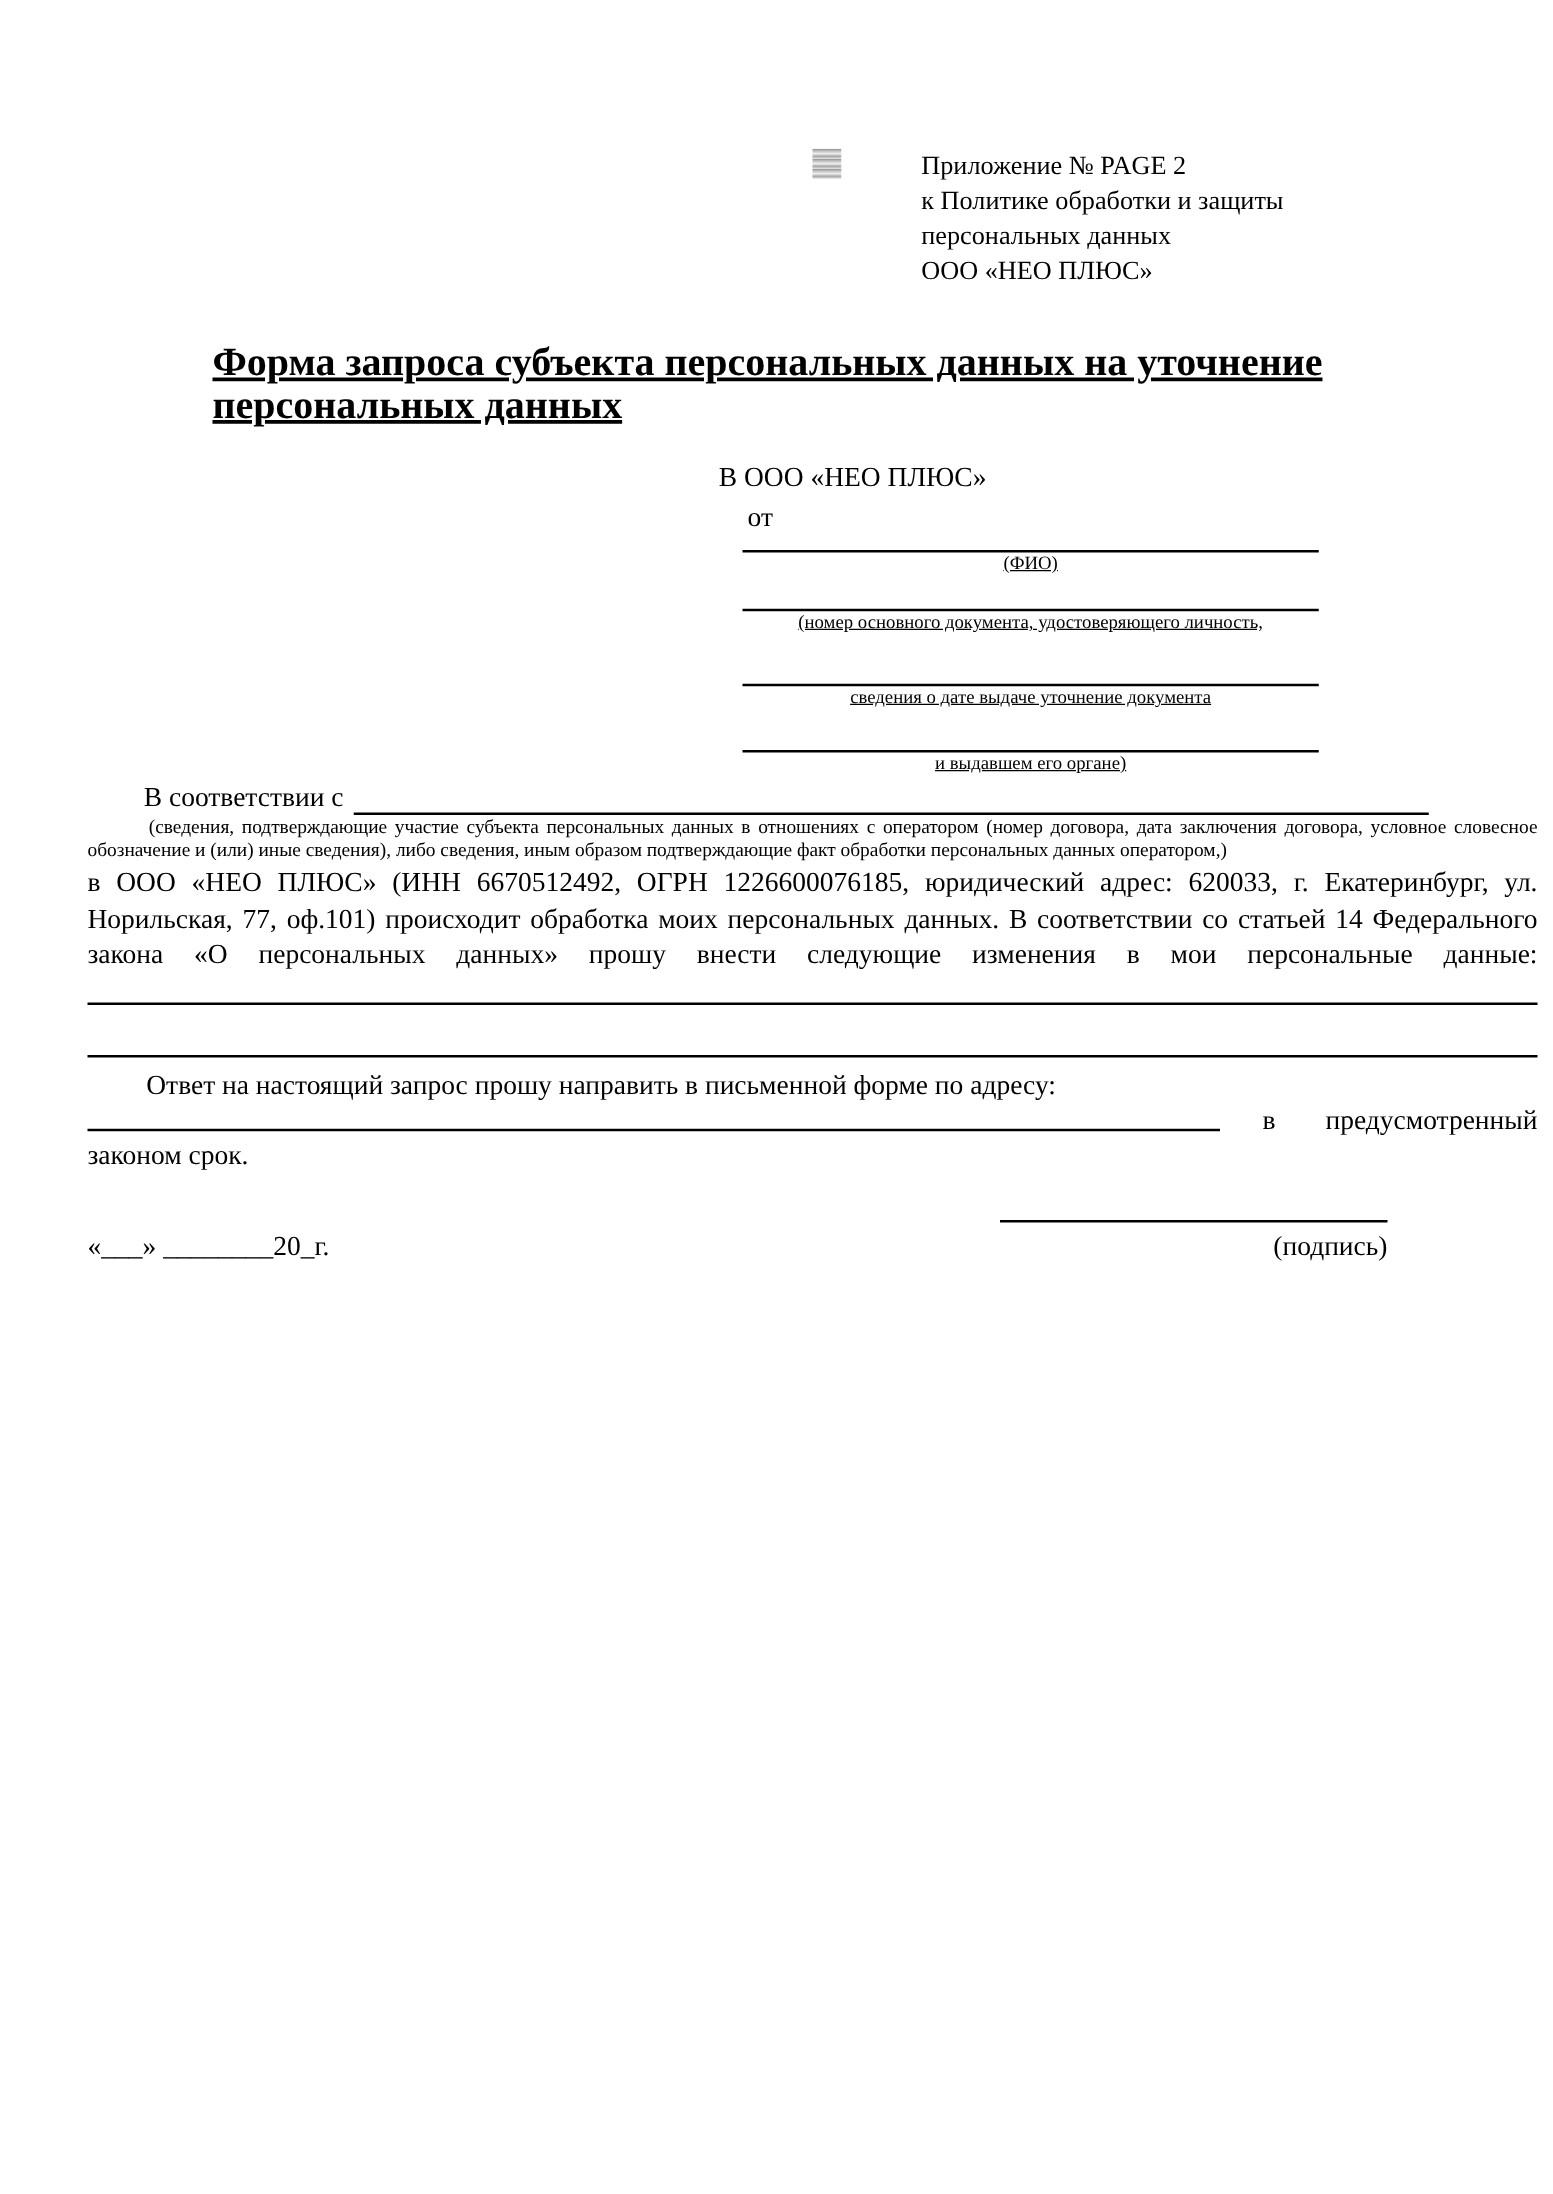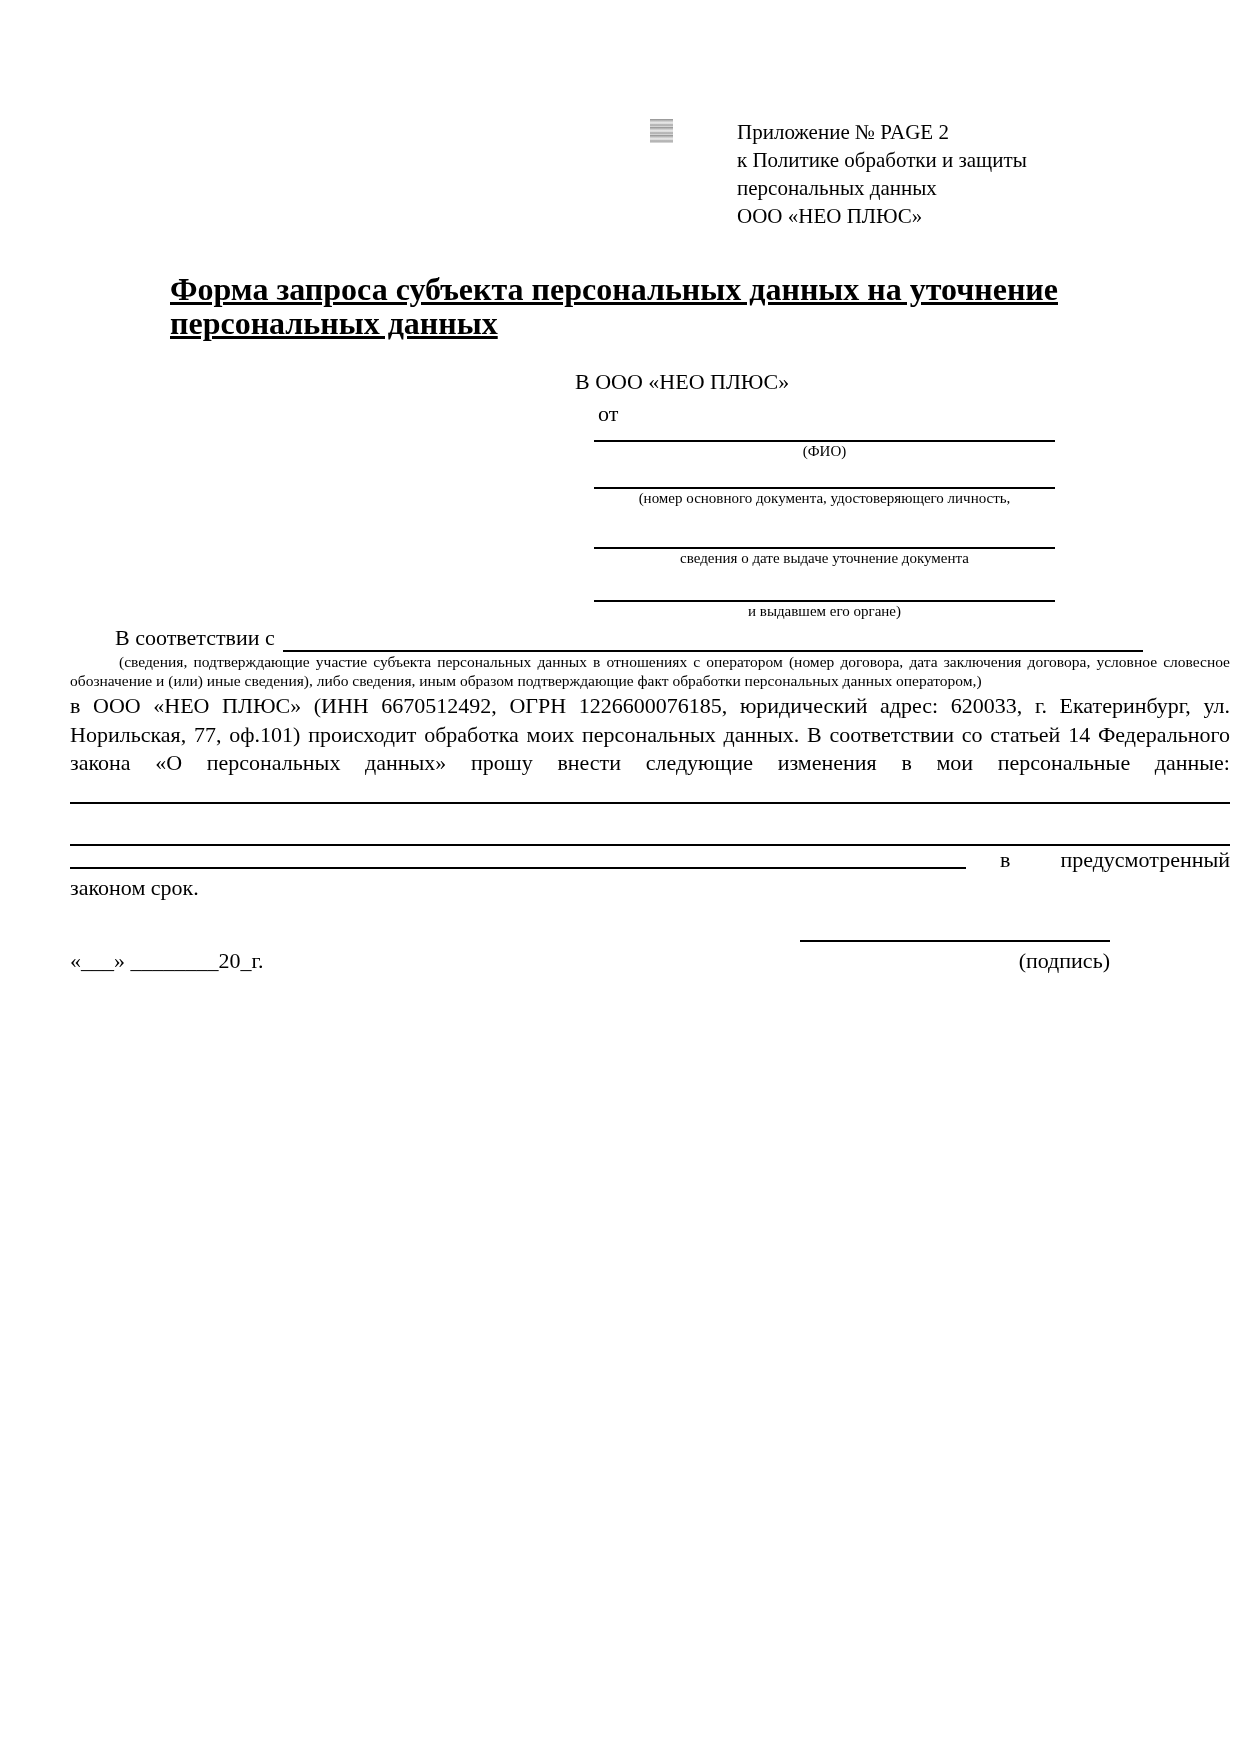--- a/index.html
+++ b/index.html
@@ -29,21 +29,21 @@
   .doc-title {
     margin:42px auto 0 auto;
     width:960px;
     text-align:left;
     font-size:32px; font-weight:bold; line-height:34px;text-decoration:underline;
   }
 
   
   .to-line   { margin:28px 0 0 505px; font-size:22px; line-height:28px; }
   .from-line { margin:4px 0 0 528px;  font-size:22px; line-height:28px; }
-  .fields    { margin-left:524px; width:461px; }
+  .fields    { margin-left:524px; width:461px;text-decoration:underline; }
   .f-line    { border-bottom:2px solid #000; height:0; }
   .f-cap     { font-size:15px; line-height:18px; text-align:center; }
   .mt12{margin-top:12px}.mt27{margin-top:27px}.mt40{margin-top:40px}.mt33{margin-top:33px}
 
   .request-heading { margin-top:48px; text-align:center; font-size:22px; line-height:28px; }
 
   .intro-row { display:flex; margin-top:4px; font-size:22px; line-height:28px; }
   .intro-row .lead { white-space:nowrap; padding-left:45px; }
   .fill-line { flex:1; border-bottom:2px solid #000; }
   .intro-row .fill-line { margin-left:8px; margin-right:87px; }
@@ -59,21 +59,21 @@
     text-align:justify; text-align-last:justify;
   }
 
   .blank-line { border-bottom:2px solid #000; height:0; }
   .bl1 { margin-top:24px; } .bl2 { margin-top:40px; }
 
   .reply-line1 { margin-top:8px; font-size:22px; line-height:28px; text-indent:47px; }
   .reply-row   { display:flex; align-items:flex-end; font-size:22px; line-height:28px; }
   .reply-row .fill-line { margin-bottom:5px; }
   .reply-row .w1 { margin-left:34px; white-space:nowrap; }
-  .reply-row .w2 { margin-left:50px; white-space:nowrap;text-align:right; }
+  .reply-row .w2 { margin-left:40px; white-space:nowrap;text-align:right; }
   .reply-line3 { font-size:22px; line-height:28px; }
 
   .sig-row { display:flex; align-items:flex-end; margin-top:38px; font-size:22px; line-height:28px;text-align:center; }
   .sig-date { white-space:nowrap; }
   .sig-spacer { flex:1; }
   .sig-group { display:flex; align-items:flex-end; margin-right:120px;flex-direction:column; }
   .sig-line { width:310px; border-bottom:2px solid #000; height:0; margin-bottom:5px; }
   .sig-cap { white-space:nowrap; }
 </style>
 </head>
@@ -117,20 +117,21 @@
       <div class="fill-line"></div>
     </div>
 
     <div class="intro-note">(сведения, подтверждающие участие субъекта персональных данных в отношениях с оператором (номер договора, дата заключения договора, условное словесное обозначение и (или) иные сведения), либо сведения, иным образом подтверждающие факт обработки персональных данных оператором,)</div>
 
     <div class="body-par">в ООО «НЕО ПЛЮС» (ИНН 6670512492, ОГРН 1226600076185, юридический адрес: 620033, г. Екатеринбург, ул. Норильская, 77, оф.101) происходит обработка моих персональных данных. В соответствии со статьей 14 Федерального закона «О персональных данных» прошу внести следующие изменения в мои персональные данные:</div>
 
     <div class="blank-line bl1"></div>
     <div class="blank-line bl2"></div>
 
+    <div class="reply-line1">Ответ на настоящий запрос прошу направить в письменной форме по адресу:</div>
 
     <div class="reply-row">
       <div class="fill-line"></div>
       <span class="w1">в</span>
       <span class="w2">предусмотренный</span>
     </div>
 
     <div class="reply-line3">законом срок.</div>
 
     <div class="sig-row">

